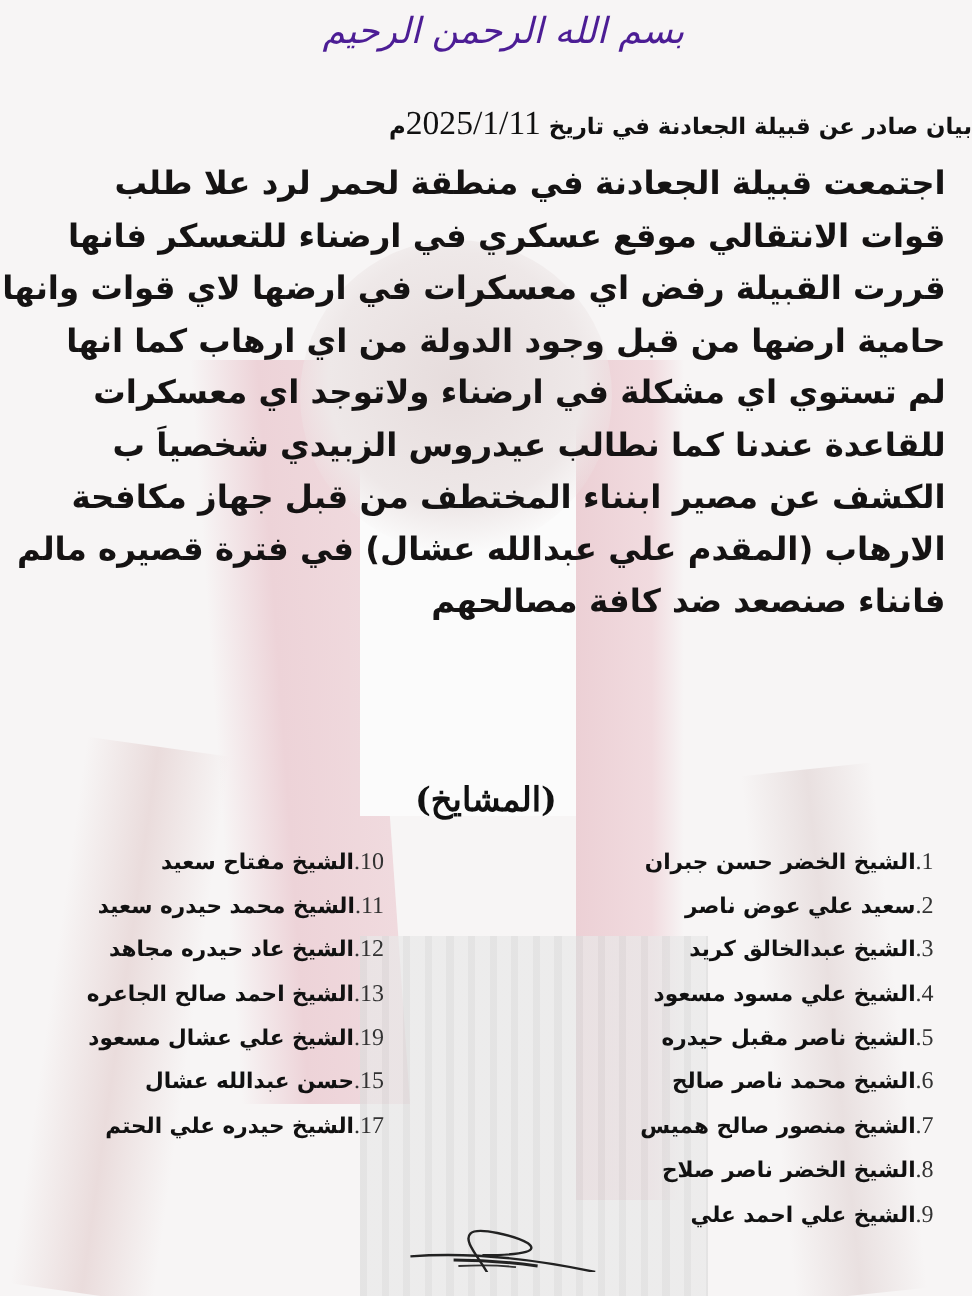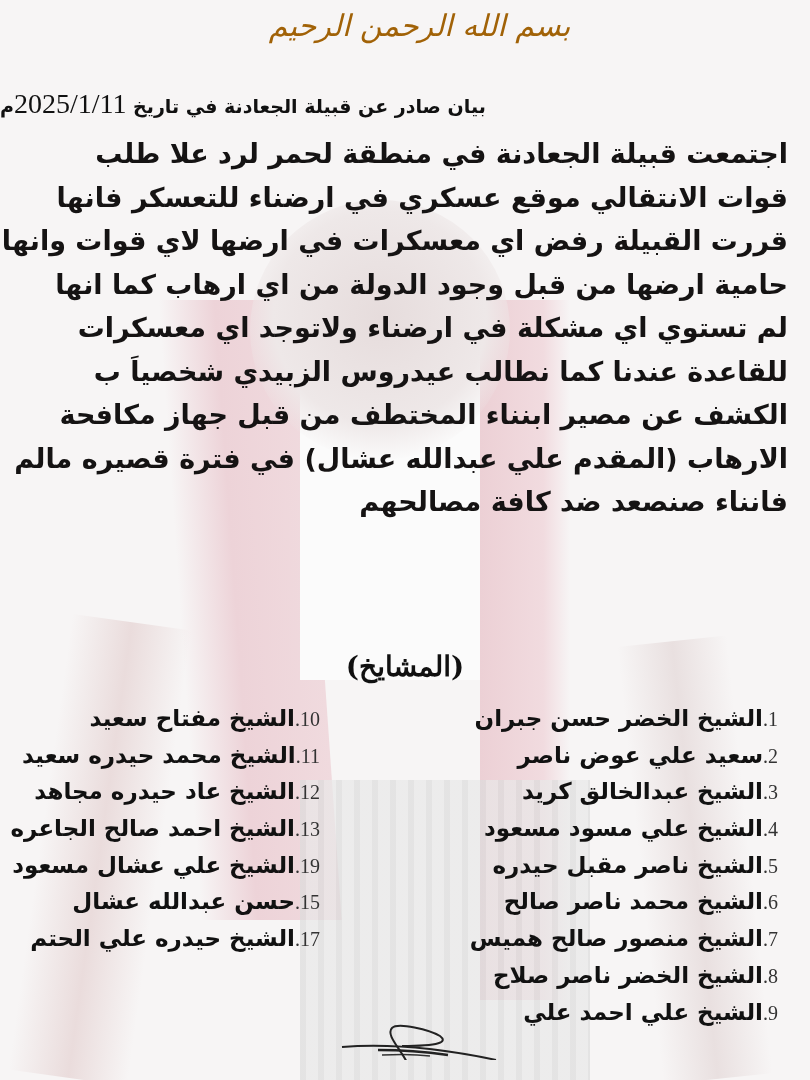--- a/index.html
+++ b/index.html
@@ -21,46 +21,46 @@
     .bg .skirt { position: absolute; left: 300px; top: 780px; width: 290px; height: 300px;
       background: repeating-linear-gradient(90deg, #dcdcdc 0 6px, #e8e8e8 6px 18px); opacity: .7; }
     .bg .arm-l { position: absolute; left: 40px; top: 620px; width: 120px; height: 460px;
       background: linear-gradient(90deg, rgba(236,222,222,0), #eadcdc 50%, rgba(236,222,222,0)); transform: rotate(8deg); }
     .bg .arm-r { position: absolute; left: 640px; top: 640px; width: 110px; height: 440px;
       background: linear-gradient(90deg, rgba(236,222,222,0), #e9e0e0 50%, rgba(236,222,222,0)); transform: rotate(-6deg); }
 
     .content { position: relative; z-index: 1; direction: rtl; }
     .basmala {
       position: absolute; top: 8px; left: 0; right: 0; text-align: center;
-      font-family: "DejaVu Serif", serif; font-size: 30px; color: #a16207; letter-spacing: 1px;
+      font-family: "DejaVu Serif", serif; font-size: 30px; color: #4c1d95; letter-spacing: 1px;
       font-style: italic;
       padding-left: 29px;
     }
     .statement-title {
-      position: absolute; top: 88px; left: 0; right: 0; text-align: left;
+      position: absolute; top: 88px; left: 0; right: 0; text-align: right;
       font-family: "DejaVu Sans", sans-serif; font-weight: bold; font-size: 19px;
     }
     .statement-title .date { font-family: "Liberation Serif", serif; font-weight: normal; font-size: 28px; }
     .body-text {
       position: absolute; top: 132px; right: 22px; width: 770px;
       font-family: "DejaVu Sans", sans-serif; font-weight: bold; font-size: 27px;
       line-height: 43.5px; text-align: justify; text-align-last: right;
       color: #151313;
     }
     .body-text .line { display: block; white-space: nowrap; }
     .section-heading {
       position: absolute; top: 650px; left: 0; right: 0; text-align: center;
       font-family: "DejaVu Serif", serif; font-weight: bold; font-size: 28px;
     }
     .col { position: absolute; top: 700px; list-style: none; margin: 0; padding: 0; }
     .col.right { right: 32px; width: 300px; }
     .col.left { right: 490px; width: 300px; }
     .col li { height: 36.7px; line-height: 36px; white-space: nowrap; text-align: right; }
     .col .num { font-family: "Liberation Serif", serif; font-size: 20px; color: #333; text-align: center; }
-    .col .name { font-family: "DejaVu Sans", sans-serif; font-weight: bold; font-size: 23px; color: #111; }
+    .col .name { font-family: "DejaVu Sans", sans-serif; font-weight: bold; font-size: 18px; color: #111; }
     .signature { position: absolute; left: 340px; top: 1000px; width: 160px; height: 60px; }
   </style>
 </head>
 <body>
 
 <div class="bg">
   <div class="arm-l"></div>
   <div class="arm-r"></div>
   <div class="shawl-l"></div>
   <div class="shirt"></div>

